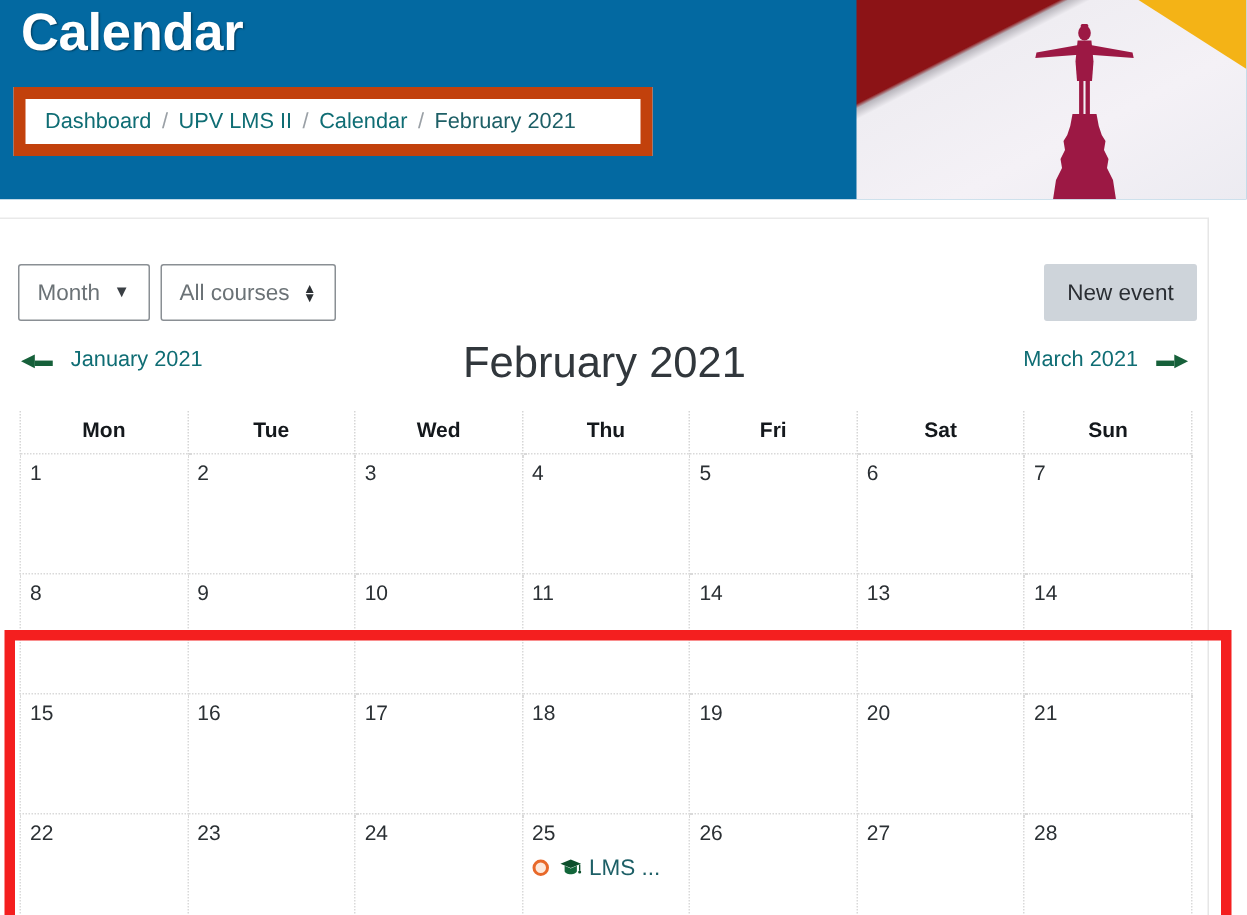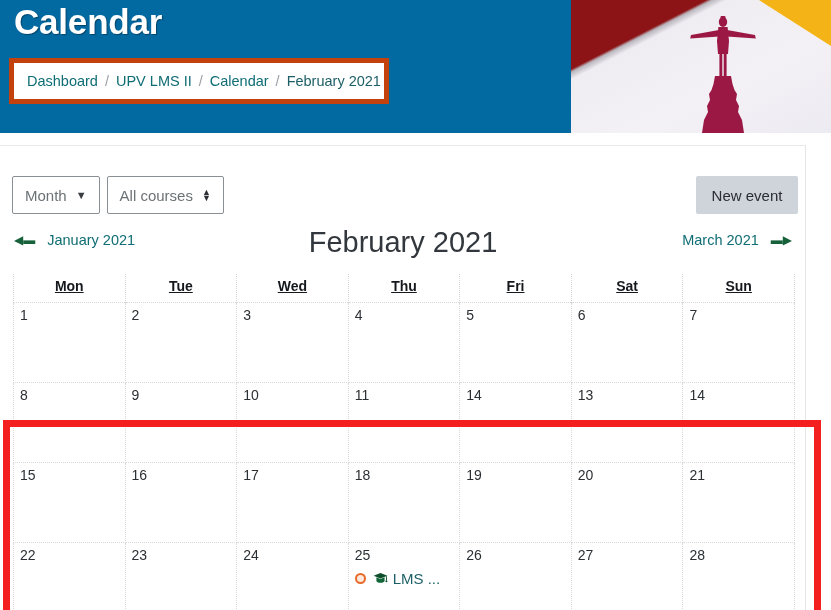--- a/index.html
+++ b/index.html
@@ -63,24 +63,24 @@
     font-size: 35px;
     font-weight: bold;
     color: #ffffff;
     letter-spacing: -0.2px;
     text-shadow: 1px 1px 1px rgba(0,0,0,0.35);
   }
   .breadcrumb-box {
     position: absolute;
     left: 9px;
     top: 58px;
-    width: 380px;
+    width: 426px;
     height: 46px;
     background: #ffffff;
-    border: 5px solid #c2410c;
+    border: 8px solid #c2410c;
     box-sizing: border-box;
     display: flex;
     align-items: center;
     padding-left: 13px;
   }
   .crumb {
     font-size: 14.5px;
     color: #0f6d74;
     white-space: nowrap;
   }
@@ -216,21 +216,20 @@
     table-layout: fixed;
   }
   table.cal th {
     font-size: 14px;
     font-weight: bold;
     color: #14181c;
     text-align: center;
     padding: 4px 0 8px 0;
     border-left: 1px dotted #d6d6d6;
     border-right: 1px dotted #d6d6d6;
-    text-decoration: underline;
   }
   table.cal td {
     height: 75px;
     vertical-align: top;
     border: 1px dotted #d9d9d9;
     padding: 4px 0 0 6px;
     background: #ffffff;
   }
   .daynum {
     font-size: 14px;

